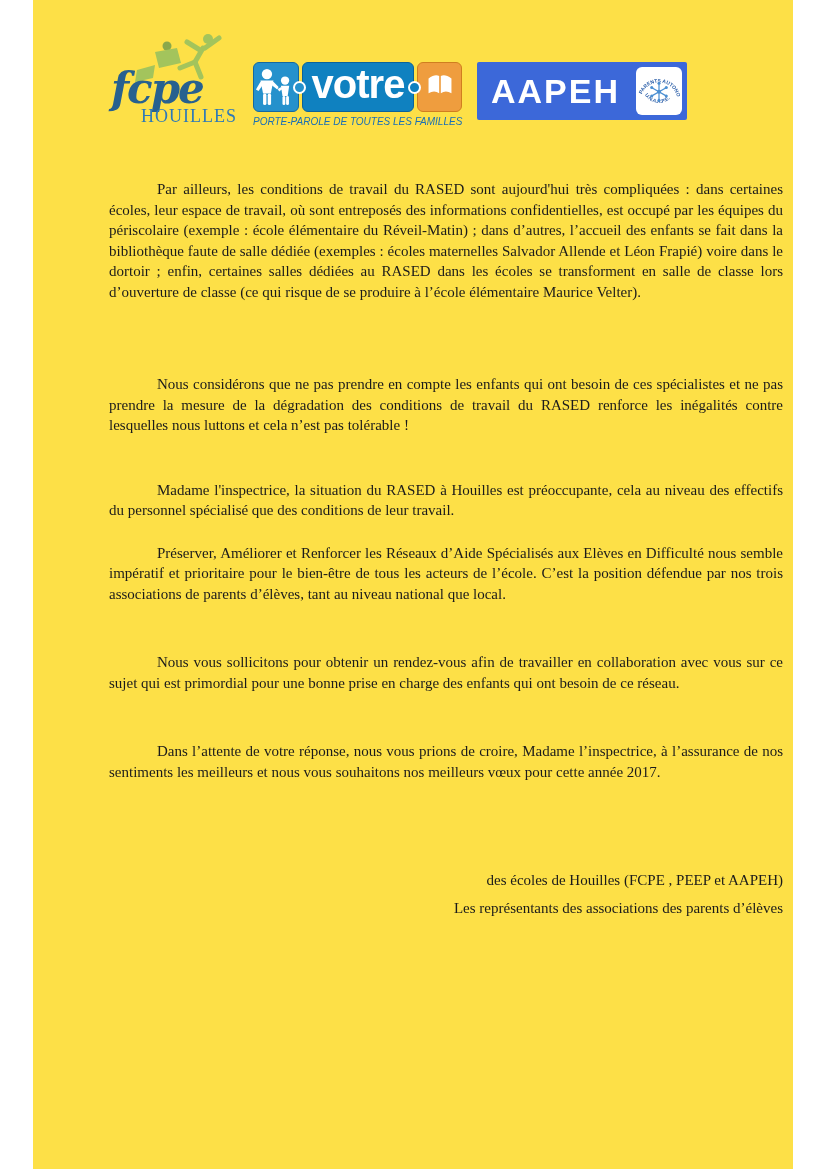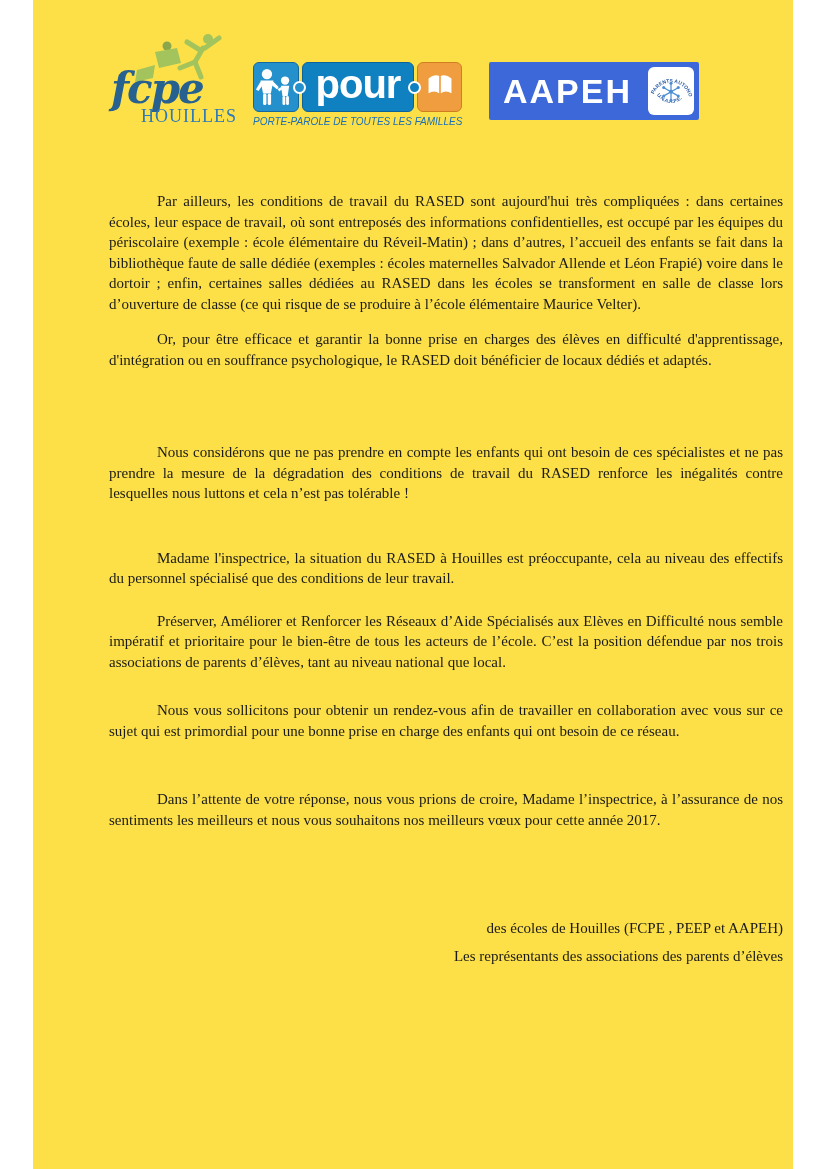--- a/index.html
+++ b/index.html
@@ -70,21 +70,21 @@
   .peep-tagline {
     margin-top:4px;
     font-family:"Liberation Sans", sans-serif;
     font-style:italic; font-weight:normal;
     font-size:10px; letter-spacing:0px;
     color:#1a6fb5; white-space:nowrap;
   }
 
   
   .aapeh {
-    margin-left:24px; margin-top:32px;
+    margin-left:12px; margin-top:32px;
     width:210px; height:58px;
     background:#3c68d9; border-radius:2px;
     display:flex; align-items:center;gap:16px;
   }
   .aapeh-word {
     color:#ffffff; font-family:"Liberation Sans", sans-serif;
     font-weight:bold; font-size:34px; letter-spacing:2px;
     padding-left:14px; flex:1;
   }
   .aapeh-emblem {
@@ -95,26 +95,26 @@
 
   
   .body-text {
     position:absolute; top:175px; left:76px; width:674px;
     font-size:15px; line-height:20.5px;
   }
   .body-text p {
     text-align:justify;
     text-indent:48px;
   }
-  .p1 { margin-top:16px; }
+  .p1 { margin-top:4px; }
   .p2 { margin-top:15px; }
   .p3 { margin-top:72px; }
   .p4 { margin-top:44px; }
   .p5 { margin-top:22px; }
-  .p6 { margin-top:28px; }
+  .p6 { margin-top:48px; }
   .p7 { margin-top:48px; }
 
   .signature {
     margin-top:84px;
     text-align:right;
     line-height:28px;
   }
 </style>
 </head>
 <body>
@@ -159,21 +159,21 @@
                 <path d="M20.8,17 L27.2,17 L26,25 L22,25 Z"></path>
                 <rect x="22" y="25" width="2.2" height="7" rx="1.1"></rect>
                 <rect x="24.8" y="25" width="2.2" height="7" rx="1.1"></rect>
                 <path d="M21,18 L18.4,19.6 L19.4,21.4 L22,19.6 Z"></path>
               </g>
             </svg>
           </span>
           <span class="nub nub-left"></span>
         </div>
         <div class="piece piece-mid">
-          <span class="peep-word">pour</span>
+          <span class="peep-word">votre</span>
           <span class="nub nub-mid"></span>
         </div>
         <div class="piece piece-right">
           <span>
             <svg width="36" height="34" viewBox="0 0 44 40">
               <path d="M8,12 Q16,6 21,9 L21,30 Q15,26 8,30 Z" fill="#ffffff"></path>
               <path d="M36,12 Q28,6 23,9 L23,30 Q29,26 36,30 Z" fill="#ffffff"></path>
             </svg>
           </span>
         </div>
@@ -209,21 +209,20 @@
             <circle cx="20.5" cy="36.5" r="2"></circle>
             <circle cx="39.5" cy="25.5" r="2"></circle>
           </g>
         </svg>
       </span>
     </div>
   </header>
 
   <main class="body-text">
     <p class="p1">Par ailleurs, les conditions de travail du RASED sont aujourd'hui très compliquées : dans certaines écoles, leur espace de travail, où sont entreposés des informations confidentielles, est occupé par les équipes du périscolaire (exemple : école élémentaire du Réveil-Matin) ; dans d’autres, l’accueil des enfants se fait dans la bibliothèque faute de salle dédiée (exemples : écoles maternelles Salvador Allende et Léon Frapié) voire dans le dortoir ; enfin, certaines salles dédiées au RASED dans les écoles se transforment en salle de classe lors d’ouverture de classe (ce qui risque de se produire à l’école élémentaire Maurice Velter).</p>
-    <p class="p2">Or, pour être efficace et garantir la bonne prise en charges des élèves en difficulté d'apprentissage, d'intégration ou en souffrance psychologique, le RASED doit bénéficier de locaux dédiés et adaptés.</p>
     <p class="p3">Nous considérons que ne pas prendre en compte les enfants qui ont besoin de ces spécialistes et ne pas prendre la mesure de la dégradation des conditions de travail du RASED renforce les inégalités contre lesquelles nous luttons et cela n’est pas tolérable !</p>
     <p class="p4">Madame l'inspectrice, la situation du RASED à Houilles est préoccupante, cela au niveau des effectifs du personnel spécialisé que des conditions de leur travail.</p>
     <p class="p5">Préserver, Améliorer et Renforcer les Réseaux d’Aide Spécialisés aux Elèves en Difficulté nous semble impératif et prioritaire pour le bien-être de tous les acteurs de l’école. C’est la position défendue par nos trois associations de parents d’élèves, tant au niveau national que local.</p>
     <p class="p6">Nous vous sollicitons pour obtenir un rendez-vous afin de travailler en collaboration avec vous sur ce sujet qui est primordial pour une bonne prise en charge des enfants qui ont besoin de ce réseau.</p>
     <p class="p7">Dans l’attente de votre réponse, nous vous prions de croire, Madame l’inspectrice, à l’assurance de nos sentiments les meilleurs et nous vous souhaitons nos meilleurs vœux pour cette année 2017.</p>
 
     <div class="signature">
       <div>des écoles de Houilles (FCPE , PEEP et AAPEH)</div>
       <div>Les représentants des associations des parents d’élèves</div>
     </div>

